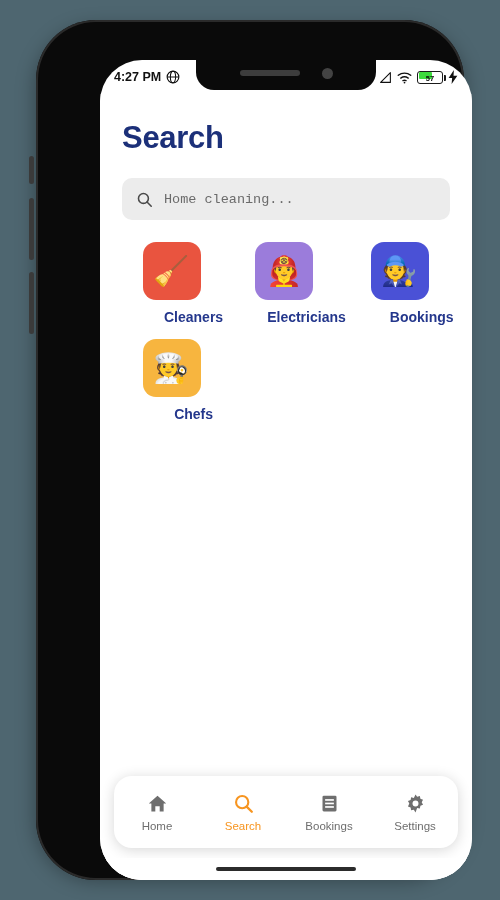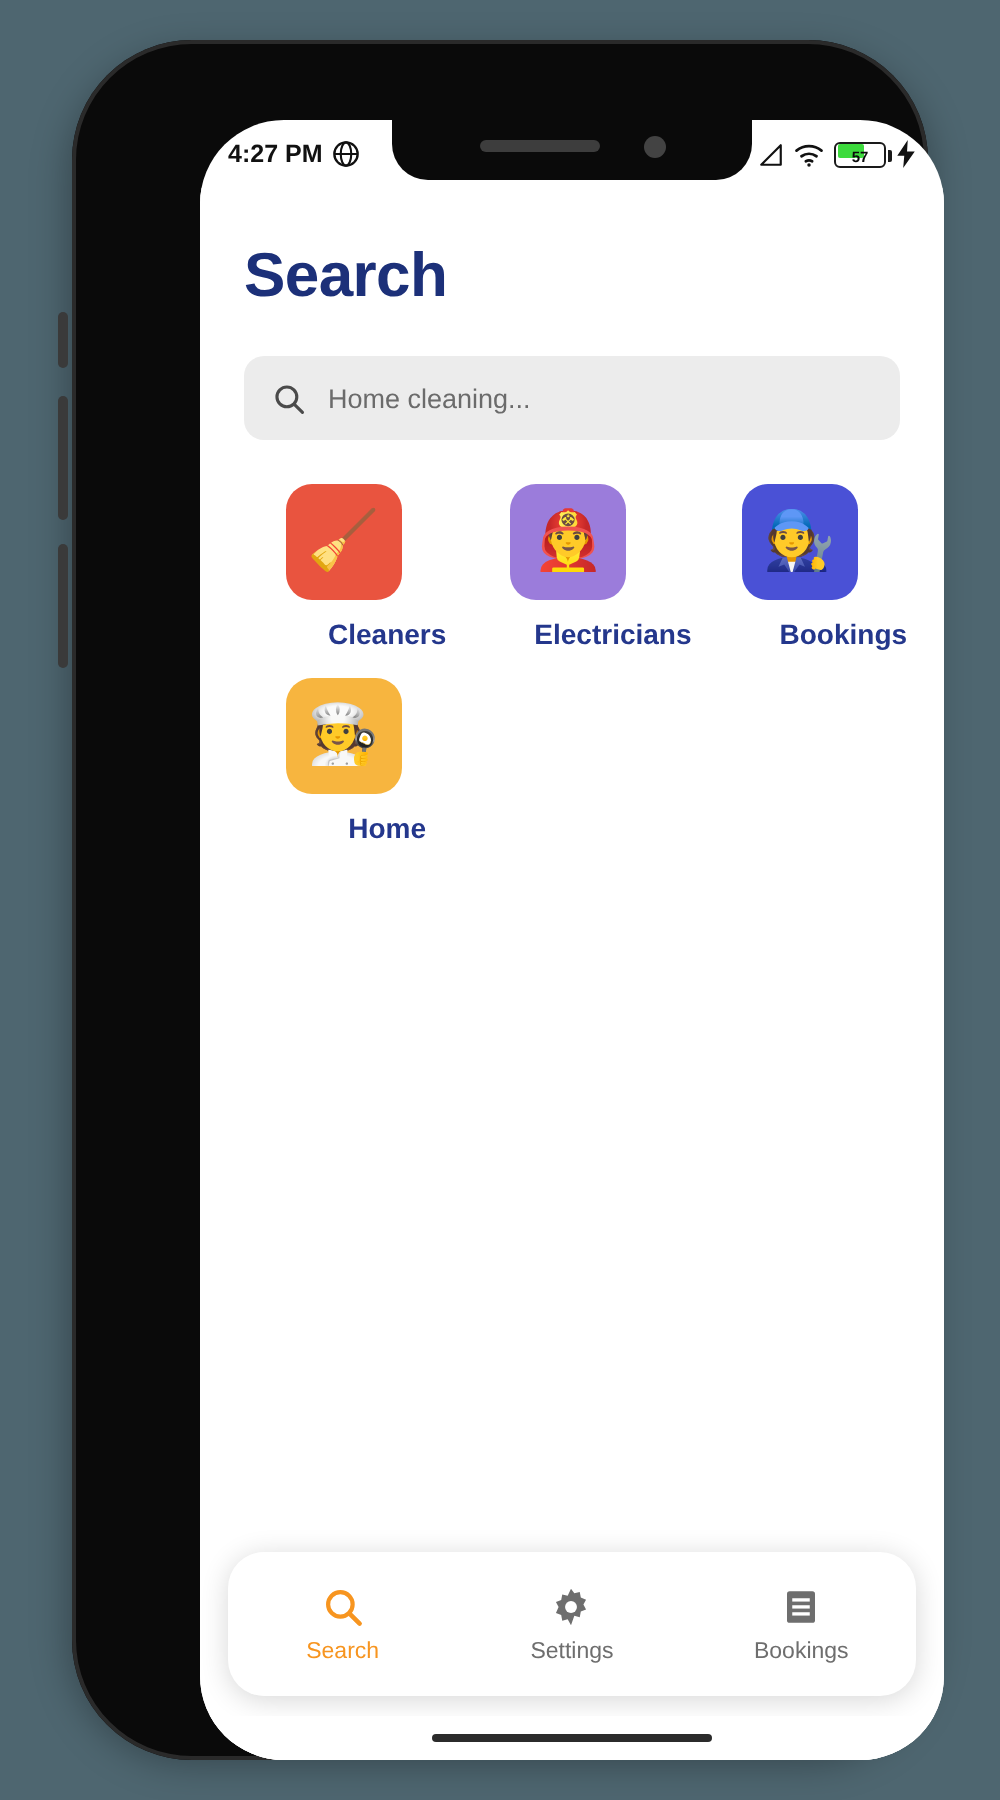--- a/index.html
+++ b/index.html
@@ -173,21 +173,21 @@
     display: flex;
     align-items: center;
     padding: 0 14px;
     gap: 11px;
   }
   .search-bar .mag { flex: 0 0 auto; display:block; }
   .search-input {
     border: none;
     background: transparent;
     outline: none;
-    font-family: Liberation Sans, sans-serif;
+    font-family: Liberation Mono, monospace;
     font-size: 13.5px;
     color: #a16207;
     width: 100%;
     padding: 0;
   }
   .search-input::placeholder { color: #6b6b6b; }
 
   .grid {
     margin: 22px 20px 0 20px;
     display: grid;
@@ -328,57 +328,65 @@
             <div class="tile-cell">
               <div class="tile" style="background: rgb(155, 124, 219);">👨‍🚒</div>
               <div class="tile-label">Electricians</div>
             </div>
             <div class="tile-cell">
               <div class="tile" style="background: rgb(74, 81, 214);">🧑‍🔧</div>
               <div class="tile-label">Bookings</div>
             </div>
             <div class="tile-cell">
               <div class="tile" style="background: rgb(247, 181, 63);">🧑‍🍳</div>
-              <div class="tile-label">Home</div>
+              <div class="tile-label">Chefs</div>
             </div>
           </div>
 
         <div class="spacer"></div>
 
         <div class="bottom-nav" id="bottom-nav">
+            <div class="nav-item">
+              <span>
+                <svg class="nav-icon" width="21" height="21" viewBox="0 0 24 24">
+                  <path d="M12 3 L22 12 L19 12 L19 21 L14.5 21 L14.5 15 L9.5 15 L9.5 21 L5 21 L5 12 L2 12 Z" fill="#6e6e6e"></path>
+                </svg>
+              </span>
+              <span class="nav-label">Home</span>
+            </div>
             <div class="nav-item active">
               <span>
                 <svg class="nav-icon" width="21" height="21" viewBox="0 0 24 24">
                   <circle cx="10.5" cy="10.5" r="7" fill="none" stroke="#f79520" stroke-width="2.4"></circle>
                   <line x1="15.6" y1="15.6" x2="21.5" y2="21.5" stroke="#f79520" stroke-width="2.6" stroke-linecap="round"></line>
                 </svg>
               </span>
               <span class="nav-label" style="color: rgb(247, 149, 32);">Search</span>
-            </div>
-            <div class="nav-item">
-              <span>
-                <svg class="nav-icon" width="21" height="21" viewBox="0 0 24 24">
-                  <path d="M12 8.2a3.8 3.8 0 1 0 0 7.6 3.8 3.8 0 0 0 0-7.6z" fill="none" stroke="#6e6e6e" stroke-width="2.6"></path>
-                  <path d="M12 1.6l1.9 2.6 3.1-.8.6 3.2 3 1.2-1.5 2.8 1.5 2.8-3 1.2-.6 3.2-3.1-.8L12 22.4l-1.9-3.4-3.1.8-.6-3.2-3-1.2L4.9 12 3.4 9.2l3-1.2.6-3.2 3.1.8z" fill="#6e6e6e"></path>
-                  <circle cx="12" cy="12" r="3.4" fill="#fff"></circle>
-                </svg>
-              </span>
-              <span class="nav-label">Settings</span>
             </div>
             <div class="nav-item">
               <span>
                 <svg class="nav-icon" width="21" height="21" viewBox="0 0 24 24">
                   <rect x="4" y="3" width="16" height="18" rx="1.5" fill="#6e6e6e"></rect>
                   <rect x="7" y="7" width="10" height="1.9" fill="#fff"></rect>
                   <rect x="7" y="11" width="10" height="1.9" fill="#fff"></rect>
                   <rect x="7" y="15" width="10" height="1.9" fill="#fff"></rect>
                 </svg>
               </span>
               <span class="nav-label">Bookings</span>
             </div>
+            <div class="nav-item">
+              <span>
+                <svg class="nav-icon" width="21" height="21" viewBox="0 0 24 24">
+                  <path d="M12 8.2a3.8 3.8 0 1 0 0 7.6 3.8 3.8 0 0 0 0-7.6z" fill="none" stroke="#6e6e6e" stroke-width="2.6"></path>
+                  <path d="M12 1.6l1.9 2.6 3.1-.8.6 3.2 3 1.2-1.5 2.8 1.5 2.8-3 1.2-.6 3.2-3.1-.8L12 22.4l-1.9-3.4-3.1.8-.6-3.2-3-1.2L4.9 12 3.4 9.2l3-1.2.6-3.2 3.1.8z" fill="#6e6e6e"></path>
+                  <circle cx="12" cy="12" r="3.4" fill="#fff"></circle>
+                </svg>
+              </span>
+              <span class="nav-label">Settings</span>
+            </div>
           </div>
 
         <div class="home-indicator-wrap">
           <div class="home-indicator"></div>
         </div>
 
       </div>
     </div>
   </div>
 </div>

